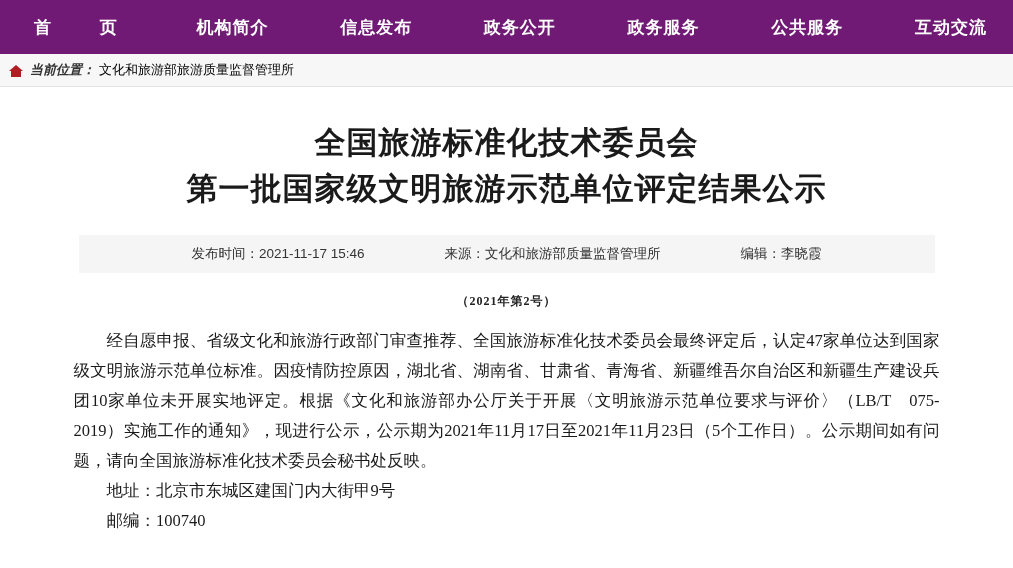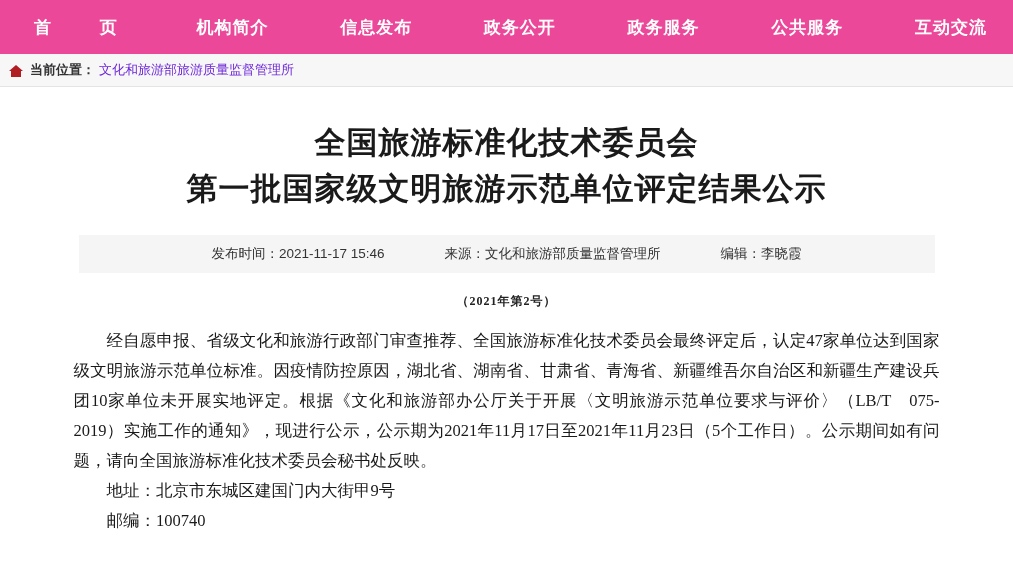--- a/index.html
+++ b/index.html
@@ -16,21 +16,21 @@
   }
   .page {
     width: 1013px;
     height: 568px;
     position: relative;
     background: #fff;
   }
   
   .navbar {
     height: 54px;
-    background: #ec4899;
+    background: #701a75;
     display: flex;
     align-items: center;
     justify-content: space-between;
     padding: 0 12px;
     box-sizing: border-box;
   }
   .nav-item {
     color: #ffffff;
     font-size: 17px;
     font-weight: bold;
@@ -61,22 +61,23 @@
     height: 16px;
     margin-right: 6px;
     display: inline-block;
     position: relative;
     top: 1px;
   }
   .bc-label {
     font-weight: bold;
     color: #333;
     margin-right: 4px;
+    font-style: italic;
   }
-  .bc-current { color: #6d28d9; }
+  .bc-current { color: #000000; }
 
   
   .content {
     width: 100%;
     box-sizing: border-box;
     padding: 0 56px;
   }
   .article-title {
     text-align: center;
     font-family: "Liberation Serif", serif;
@@ -94,20 +95,21 @@
   .meta-bar {
     margin: 26px auto 0 auto;
     width: 856px;
     background: #f5f5f5;
     height: 38px;
     display: flex;
     align-items: center;
     justify-content: center;
     font-size: 13.5px;
     color: #333;
+    gap: 20px;
   }
   .meta-item { padding: 0 30px; white-space: nowrap; }
 
   .doc-number {
     text-align: center;
     font-family: "Liberation Serif", serif;
     font-size: 12px;
     font-weight: bold;
     color: #222;
     margin-top: 20px;

